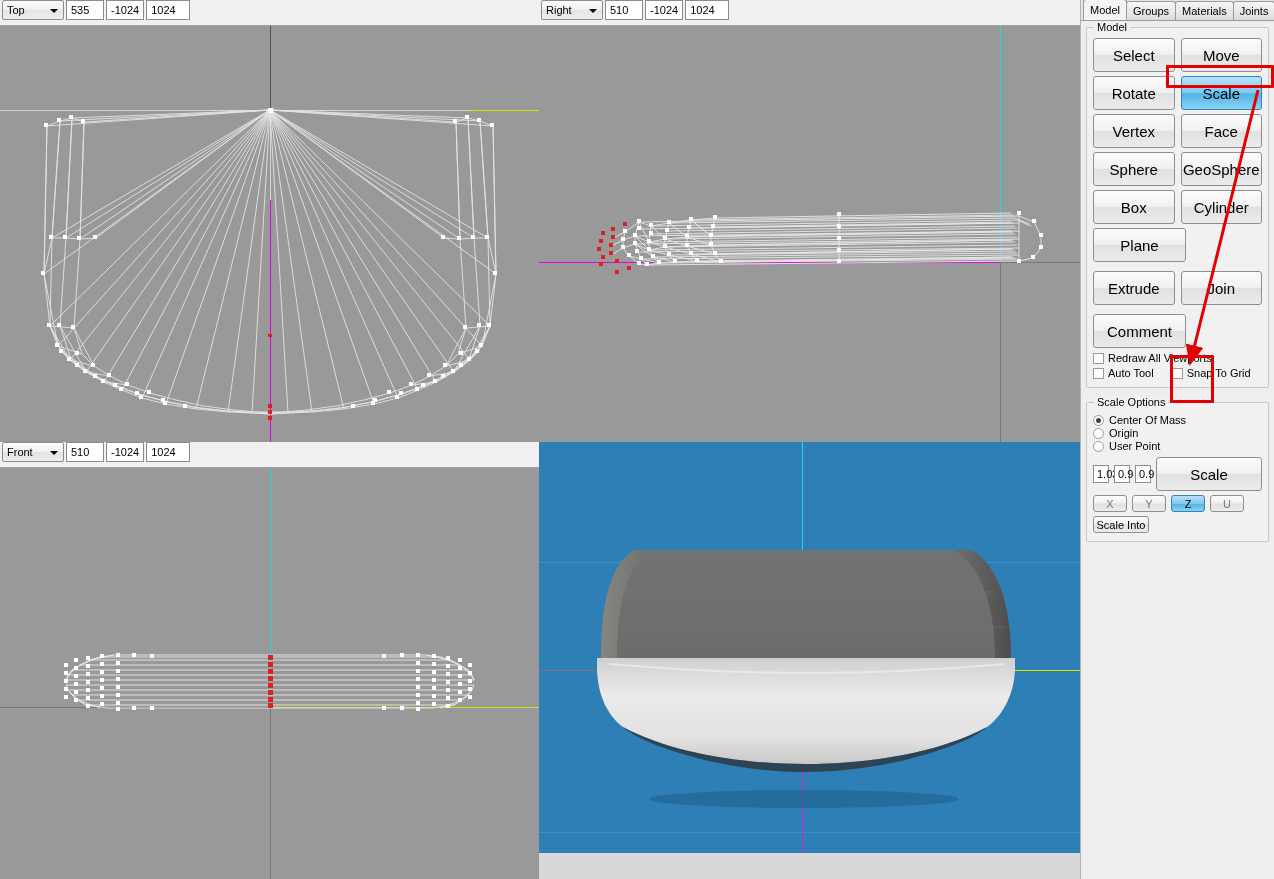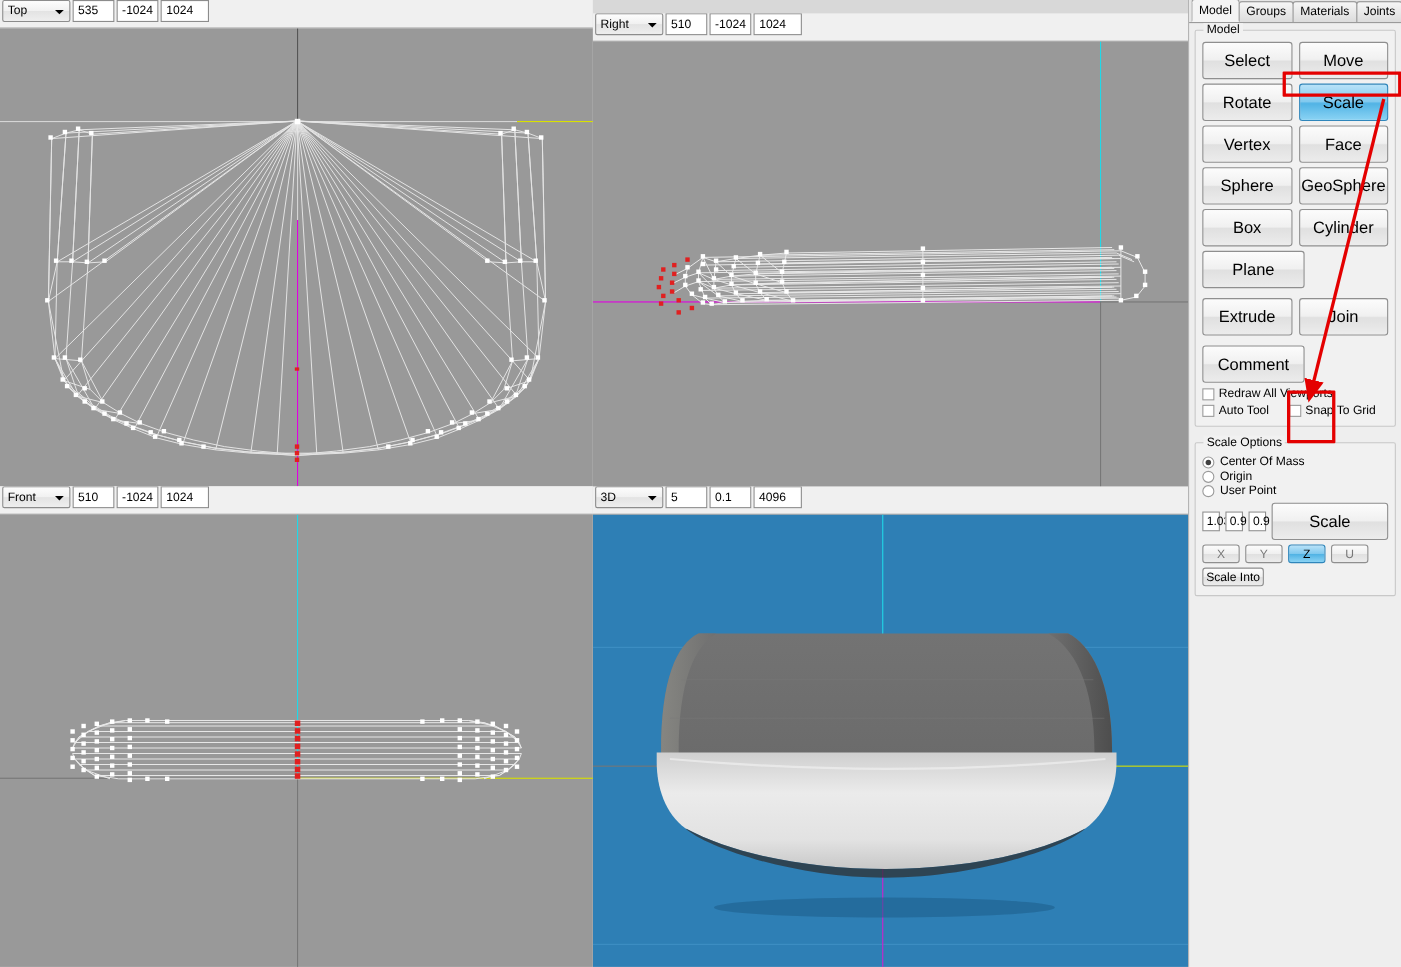--- a/index.html
+++ b/index.html
@@ -14,21 +14,21 @@
   #app { position: relative; width: 1274px; height: 879px; }
 
   
   #viewgrid {
     position: absolute; left: 0; top: 0;
     width: 1080px; height: 879px;
     background: #d8d8d8;
   }
   .vp-cell { position: absolute; overflow: hidden; }
   #cell-top   { left: 0;   top: 0;   width: 539px; height: 442px; }
-  #cell-right { left: 539px; top: 0; width: 541px; height: 442px; margin-top: 12px; }
+  #cell-right { left: 539px; top: 0; width: 541px; height: 442px; }
   #cell-front { left: 0;   top: 442px; width: 539px; height: 437px; }
   #cell-3d    { left: 539px; top: 442px; width: 541px; height: 437px; }
 
   .vp-header {
     position: relative;
     height: 26px;
     background: #f0f0f0;
     border-bottom: 1px solid #a0a0a0;
     display: flex; align-items: flex-start;
     padding-left: 2px;
@@ -719,29 +719,20 @@
             <rect x="268" y="215" width="5" height="5"></rect>
               <rect x="268" y="222" width="5" height="5"></rect>
             <rect x="268" y="229" width="5" height="5"></rect>
               <rect x="268" y="235" width="5" height="5"></rect>
           </g>
         </svg>
       </div>
     </div>
 
     <div class="vp-cell" id="cell-3d">
-      <div class="vp-header">
-        <div class="vp-select">
-          <span>3D</span>
-          <span class="caret"></span>
-        </div>
-        <div class="vp-num">5</div>
-        <div class="vp-num">0.1</div>
-        <div class="vp-num w-wide">4096</div>
-      </div>
       <div class="vp-canvas vp-blue">
         <div class="axis ax-h ax-blueln" style="left:0;   top:120px; width:541px;"></div>
         <div class="axis ax-h ax-blueln" style="left:0;   top:390px; width:541px;"></div>
         <div class="axis ax-h ax-gray" style="left:0;   top:228px; width:263px;"></div>
         <div class="axis ax-h ax-yellow" style="left:263px; top:228px; width:278px;"></div>
         <div class="axis ax-v ax-cyan" style="left:263px; top:0;   height:228px;"></div>
         <div class="axis ax-v ax-m2" style="left:263px; top:228px; height:183px;"></div>
 
         <svg class="mesh" width="541" height="411">
           <defs>

